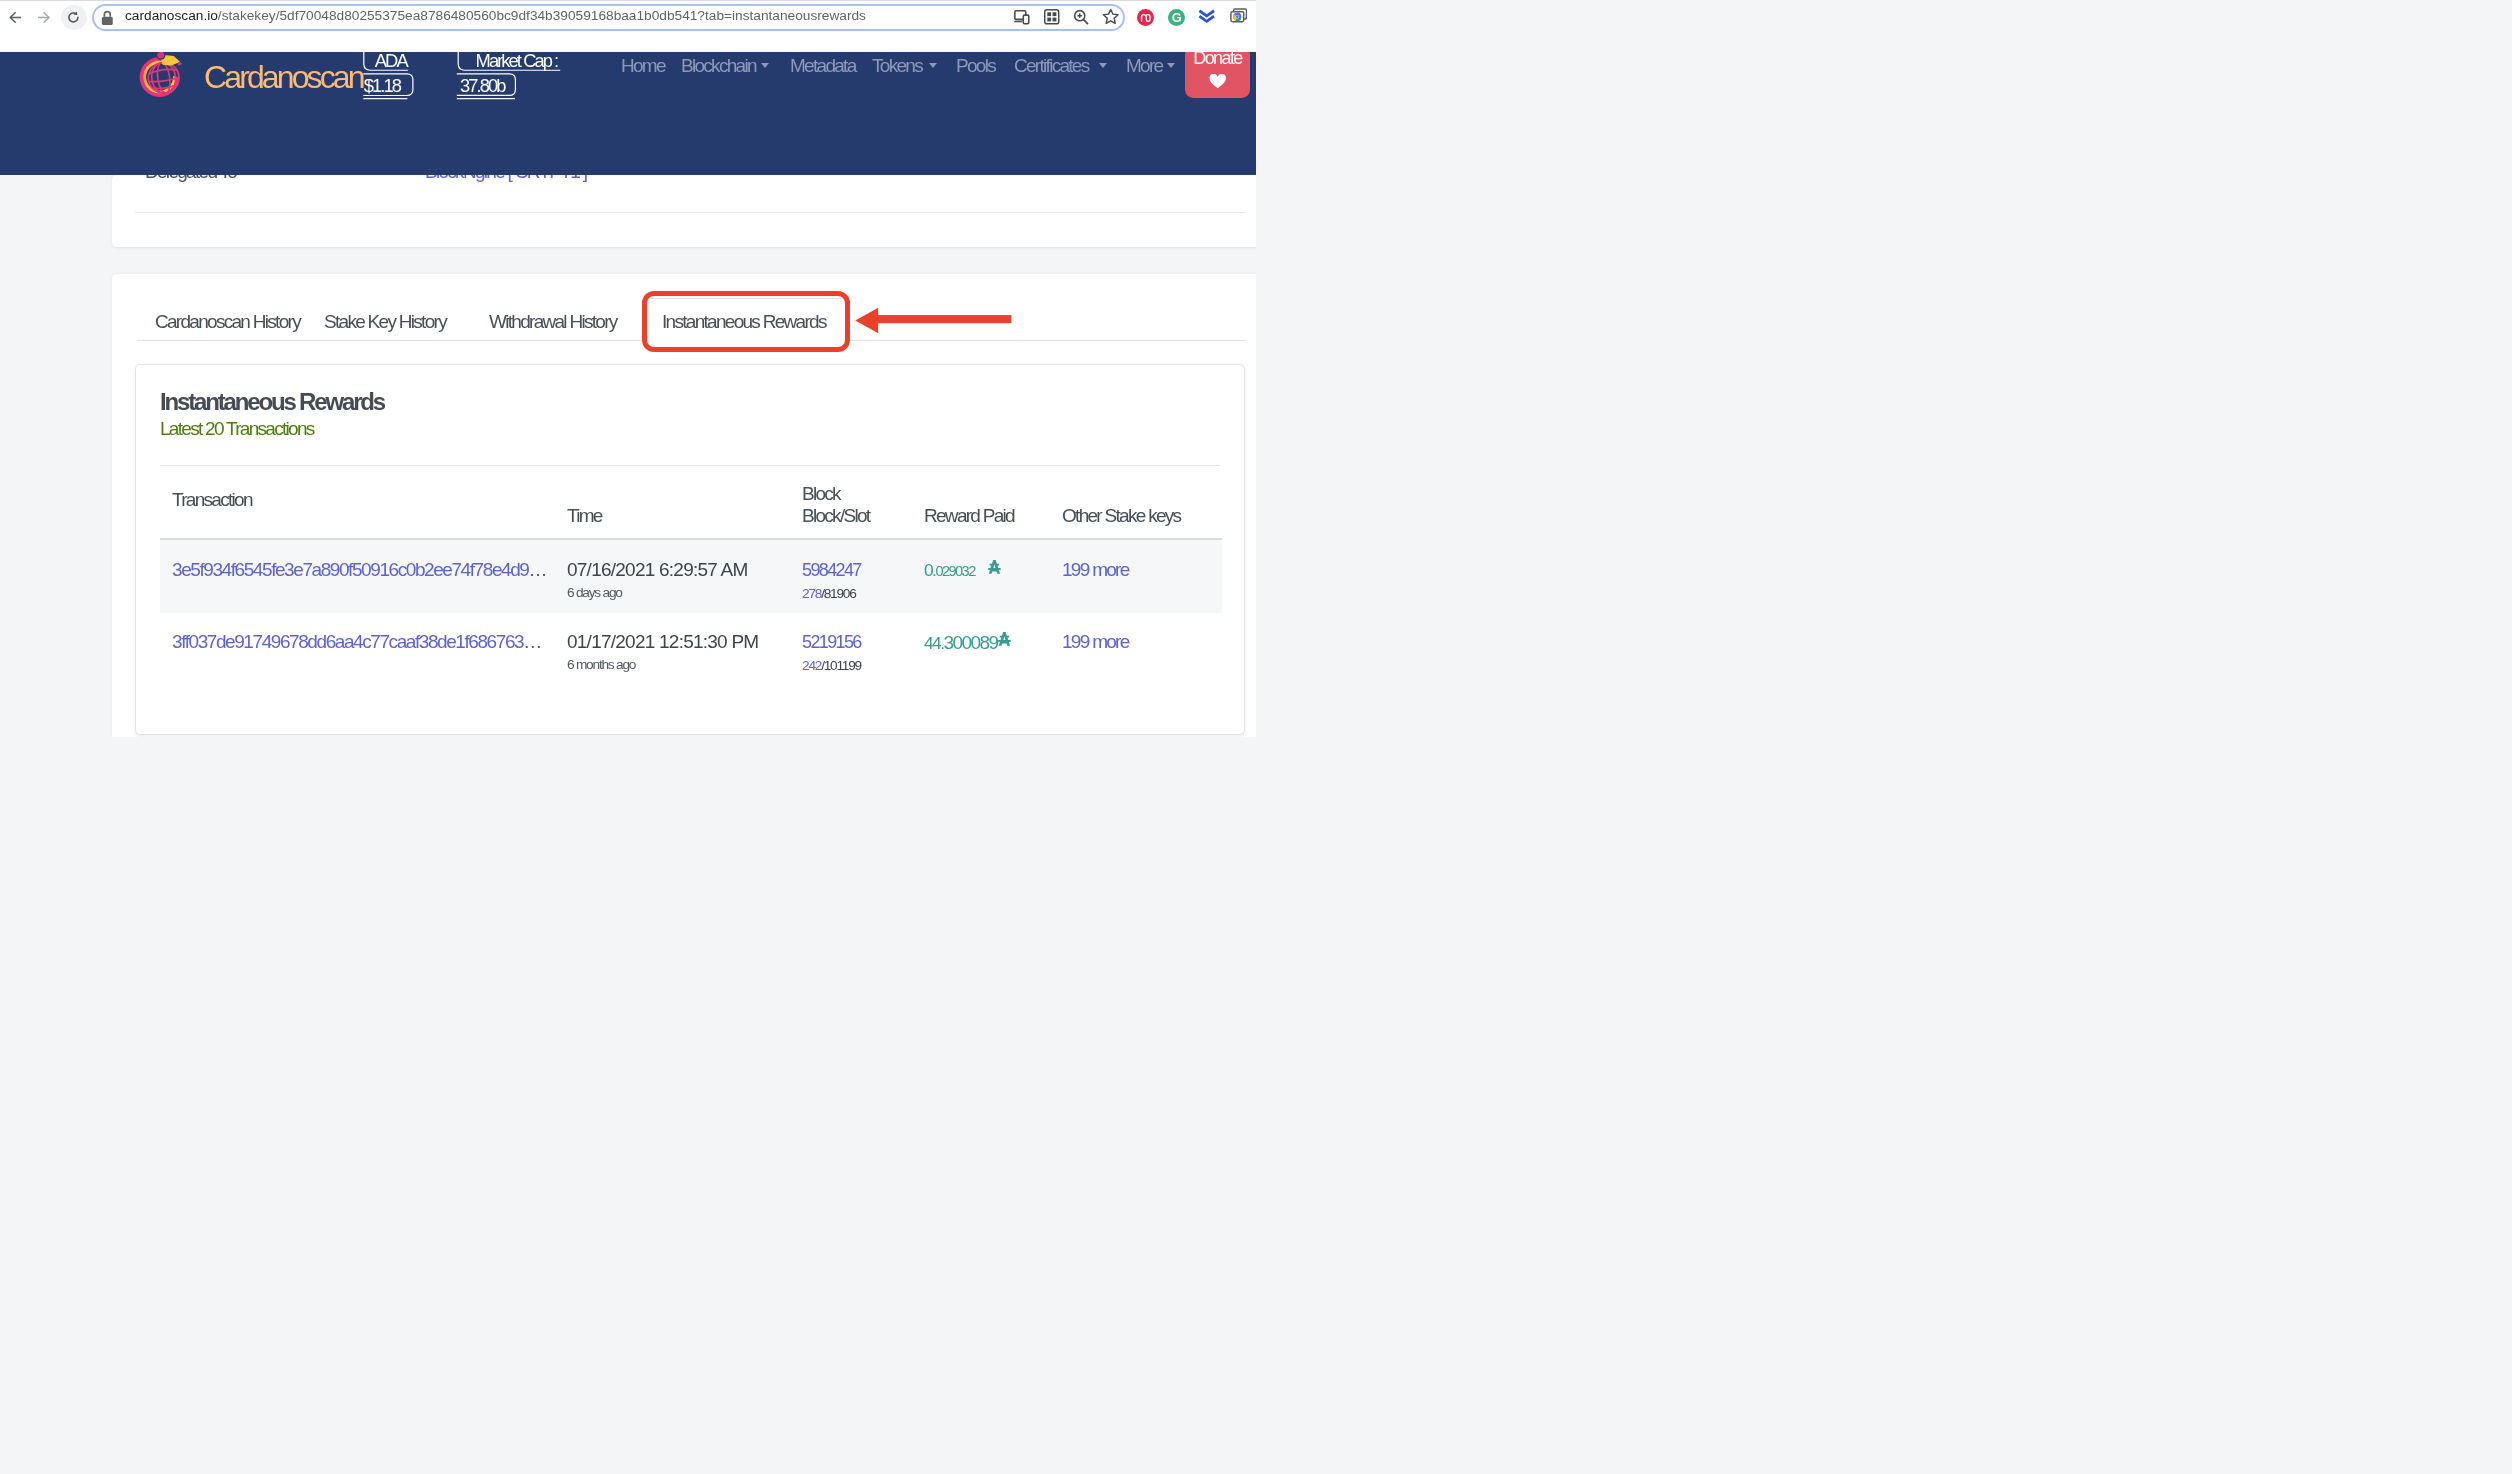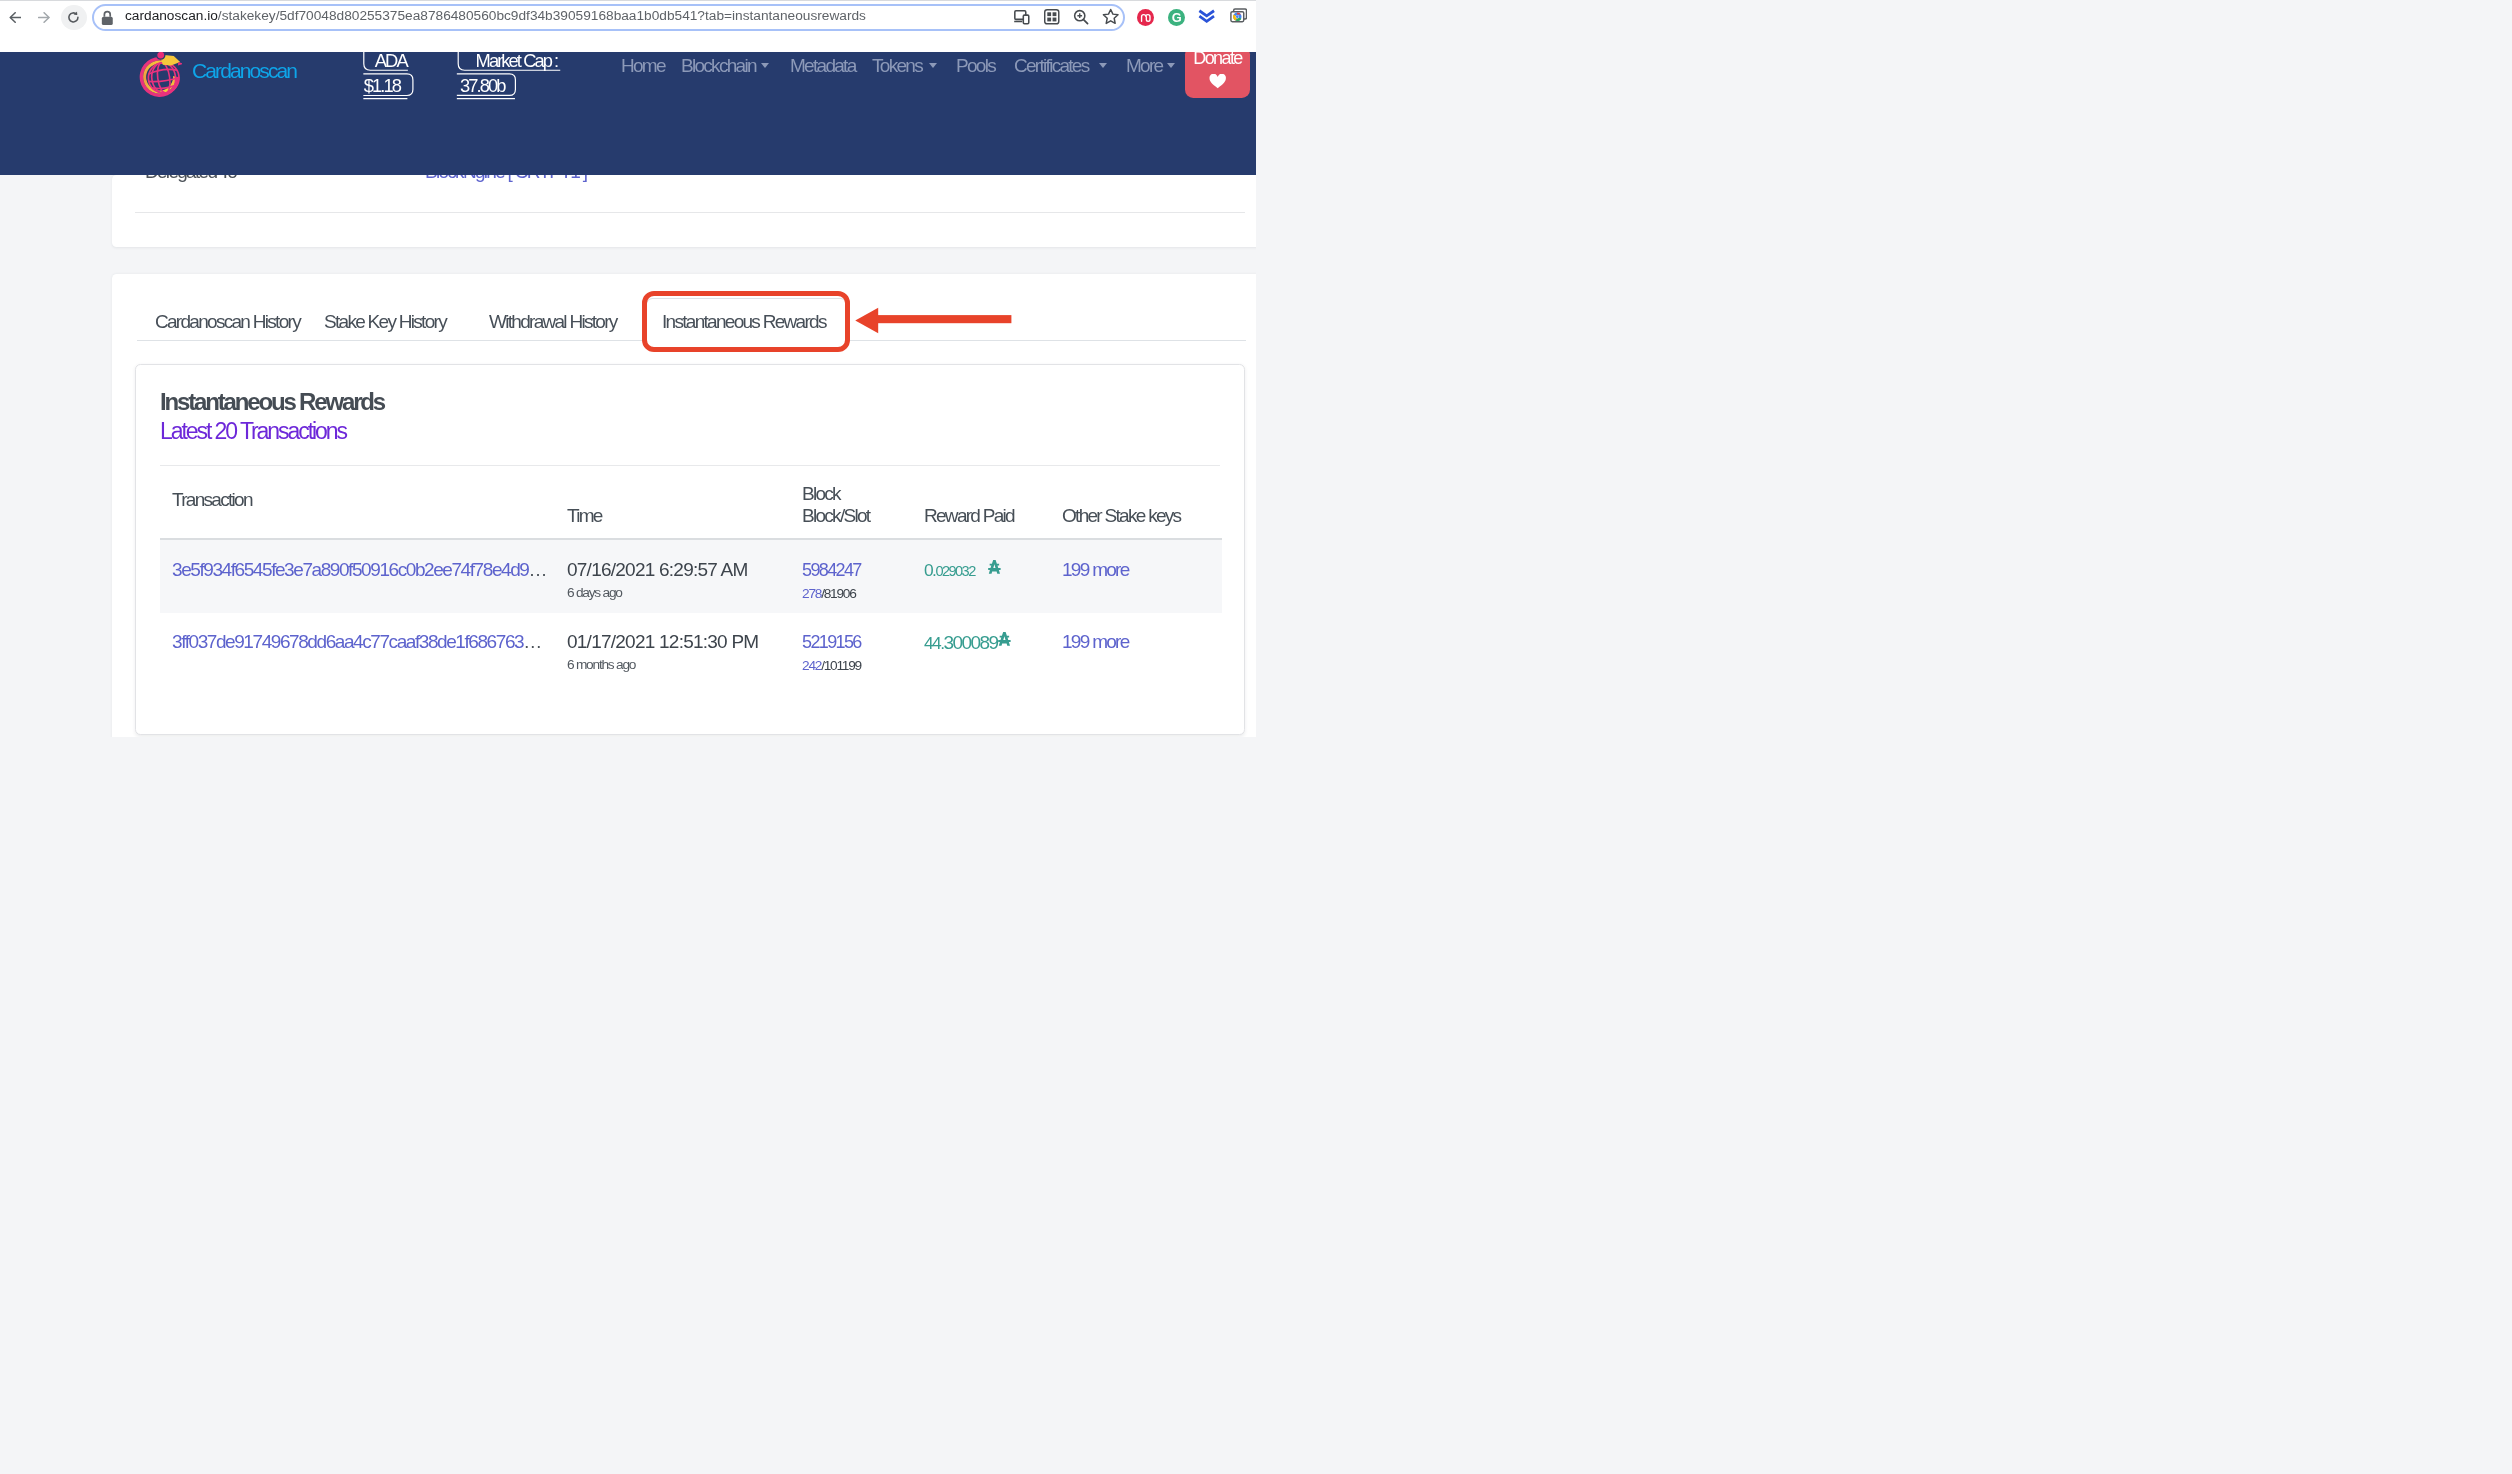--- a/index.html
+++ b/index.html
@@ -6,21 +6,21 @@
 html,body { width:1256px; height:737px; overflow:hidden; }
 body { font-family:"Liberation Sans", sans-serif; background:#f4f5f7; position:relative; }
 .abs { position:absolute; }
 
 #chrome { position:absolute; left:0; top:0; width:1256px; height:52px; background:#fff; z-index:50; }
 #urlpill { position:absolute; left:92px; top:3.7px; width:1033px; height:27px; background:#fff; border:2.3px solid #a7c1f8; border-radius:14.6px; }
 .urltext { position:absolute; left:125px; top:8.2px; font-size:13.7px; letter-spacing:0; color:#202124; white-space:nowrap; }
 .urltext .gray { color:#5f6368; }
 
 #navbar { position:absolute; left:0; top:35px; width:1256px; height:140px; background:#263b6d; z-index:40; }
-#logotext { position:absolute; left:192px; top:24px; font-size:21px; color:#0ea5e9; letter-spacing:-0.09em; }
+#logotext { position:absolute; left:204px; top:24px; font-size:32px; color:#fdba74; letter-spacing:-0.09em; }
 .navlink { position:absolute; top:20px; font-size:19px; color:#8c99b8; letter-spacing:-0.09em; white-space:nowrap; }
 .caret { position:absolute; width:0; height:0; border-left:4.6px solid transparent; border-right:4.6px solid transparent; border-top:5.5px solid #8c99b8; top:28px; }
 #donate { position:absolute; left:1185px; top:10.5px; width:65px; height:52px; background:#e25463; border-radius:8.2px; text-align:center; }
 #donate .dt { font-size:18px; color:#fff; letter-spacing:-0.09em; margin-top:2.3px; }
 
 #spill { position:absolute; left:234px; top:79px; width:910px; height:47px; background:#fff; border-radius:24px; overflow:hidden; }
 #sbtn { position:absolute; left:797px; top:0; width:113px; height:47px; background:#6673d4; color:#fff; font-size:19px; letter-spacing:-0.09em; text-align:center; line-height:47px; }
 
 #card1 { position:absolute; left:112px; top:175px; width:1156px; height:72px; background:#fff; border-radius:4.6px; z-index:10; box-shadow:0 0.9px 2.7px rgba(40,50,70,0.08); }
 #card2 { position:absolute; left:112px; top:274px; width:1156px; height:512px; background:#fff; border-radius:4.6px; z-index:10; box-shadow:0 0.9px 2.7px rgba(40,50,70,0.08); }
@@ -187,21 +187,21 @@
   <div class="tabtxt" style="left:377px;top:37px">Withdrawal History</div>
   <div class="tabtxt" style="left:550px;top:37px">Instantaneous Rewards</div>
   <div id="redbox"></div>
 
   <svg class="abs" style="left:740px;top:33px" width="164" height="27" viewBox="0 0 180 30">
       <path d="M2.5 15 L28 0.7 V29.3 Z" fill="#e8432a"></path>
       <rect x="26" y="9" width="150" height="9" fill="#e8432a"></rect>
     </svg>
   <div id="innercard">
     <div class="txt" style="left:24px;top:23px;font-size:24px;font-weight:bold;color:#454c54">Instantaneous Rewards</div>
-    <div class="txt" style="left:24px;top:53px;font-size:23px;color:#6d28d9">Latest 20 Transactions</div>
+    <div class="txt" style="left:24px;top:53px;font-size:19px;color:#4d7c0f">Latest 20 Transactions</div>
     <div class="abs" style="left:24px;top:100px;width:1060px;height:0.9px;background:#e8e9eb"></div>
 
     <div class="txt" style="left:36px;top:124px;font-size:19px;color:#464e56">Transaction</div>
     <div class="txt" style="left:431px;top:140px;font-size:19px;color:#464e56">Time</div>
     <div class="txt" style="left:666px;top:118px;font-size:19px;color:#464e56">Block</div>
     <div class="txt" style="left:666px;top:140px;font-size:19px;color:#464e56">Block/Slot</div>
     <div class="txt" style="left:788px;top:140px;font-size:19px;color:#464e56">Reward Paid</div>
     <div class="txt" style="left:926px;top:140px;font-size:19px;color:#464e56">Other Stake keys</div>
     <div class="abs" style="left:24px;top:173px;width:1062px;height:1.8px;background:#dadde0"></div>
 

